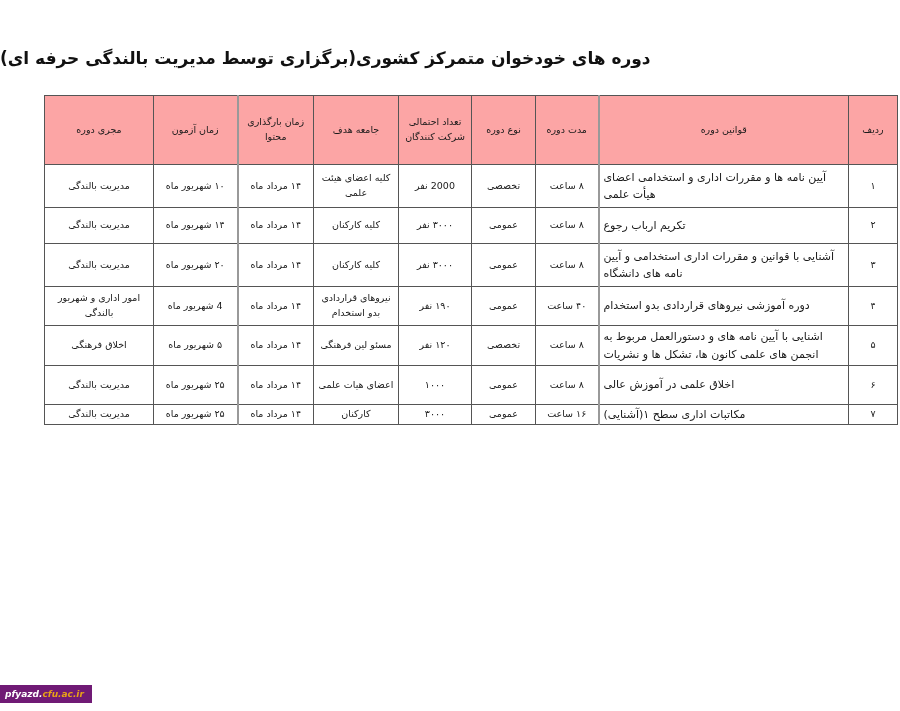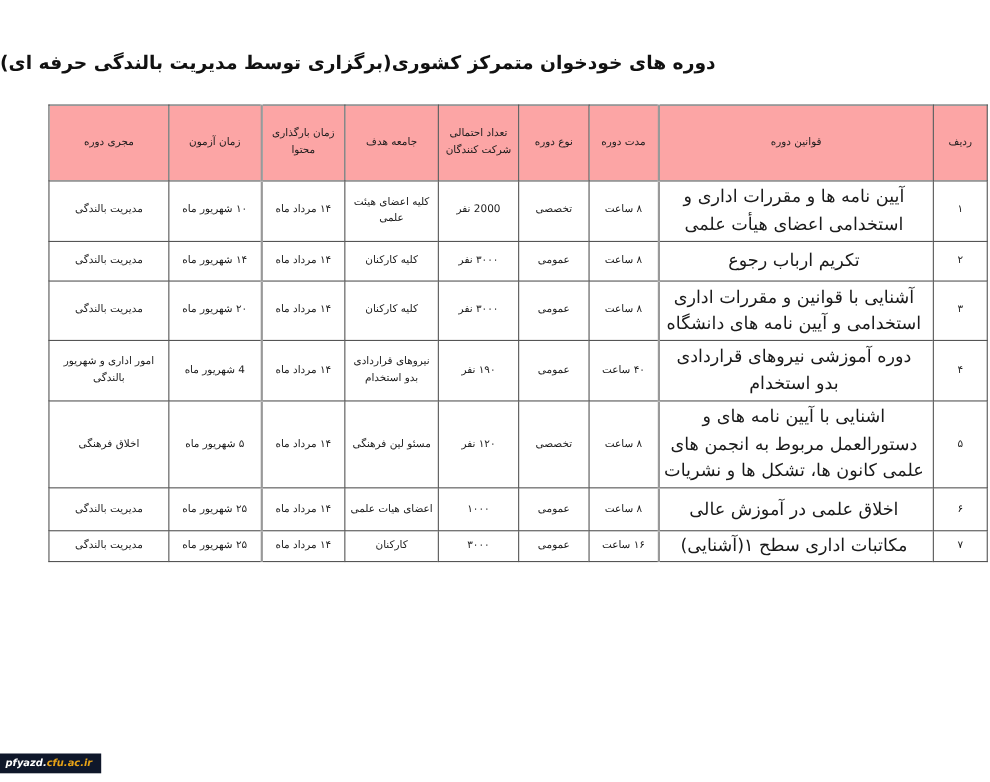--- a/index.html
+++ b/index.html
@@ -14,32 +14,32 @@
   table.courses {
     position: absolute; left: 44px; top: 95px; width: 853px;
     border-collapse: collapse; direction: rtl; table-layout: fixed;
     font-size: 9.5px;
   }
   table.courses th, table.courses td {
     border: 1px solid #555; text-align: center; vertical-align: middle;
     padding: 2px 4px; line-height: 1.55; overflow: hidden;
   }
   table.courses th { background: #fca5a5; font-weight: normal; font-size: 9.5px; height: 64px; }
-  table.courses td.title-cell { text-align: center; padding-right: 8px; font-size: 16px; }
+  table.courses td.title-cell { text-align: left; padding-right: 8px; font-size: 11px; }
   tr.r1 td { height: 38px; }
   tr.r2 td { height: 31px; }
   tr.r3 td { height: 38px; }
   tr.r4 td { height: 34px; }
   tr.r5 td { height: 35px; }
   tr.r6 td { height: 34px; }
   tr.r7 td { height: 15px; padding-top: 1px; padding-bottom: 1px; }
   .thick-left { border-left: 2px solid #999 !important; }
   .watermark {
     position: absolute; left: 0; top: 685px; height: 18px; width: 92px;
-    background: #0f172a; font-size: 9px; font-style: italic; font-weight: bold;
+    background: #701a75; font-size: 9px; font-style: italic; font-weight: bold;
     line-height: 18px; padding-left: 5px; box-sizing: border-box;
   }
   .wm-a { color: #ffffff; }
   .wm-b { color: #e8a317; }
 </style>
 </head>
 <body>
 
 <div class="title">دوره های خودخوان متمرکز کشوری(برگزاری توسط مدیریت بالندگی حرفه ای)</div>
 

